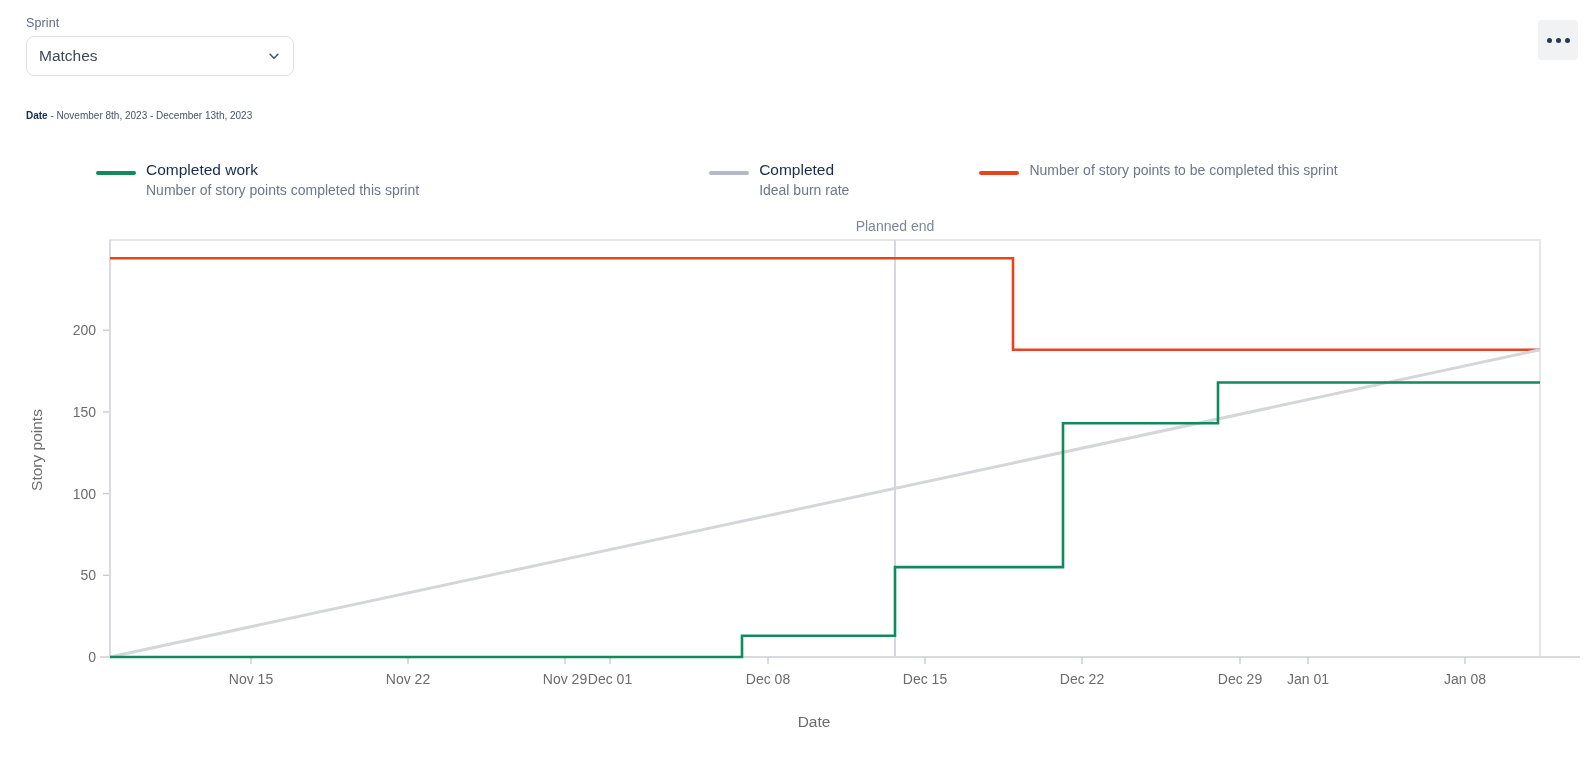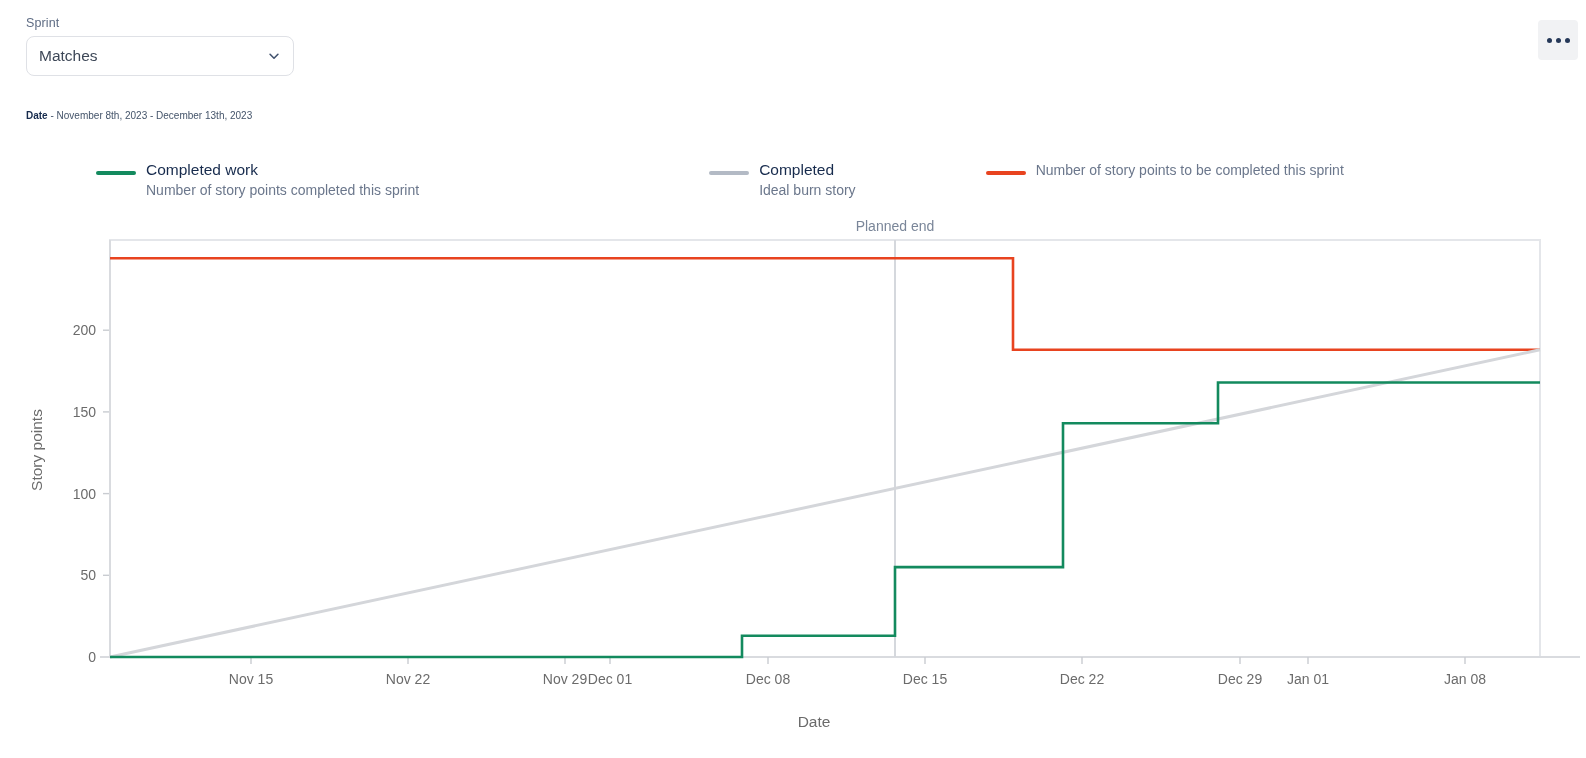--- a/index.html
+++ b/index.html
@@ -193,21 +193,21 @@
       <div class="legend-swatch" style="background: rgb(19, 138, 94);"></div>
       <div class="legend-text">
         <div class="legend-title">Completed work</div>
         <div class="legend-sub">Number of story points completed this sprint</div>
       </div>
     </div>
     <div class="legend-item" style="margin-left: 290px;">
       <div class="legend-swatch" style="background: rgb(179, 186, 197);"></div>
       <div class="legend-text">
         <div class="legend-title">Completed</div>
-        <div class="legend-sub">Ideal burn story</div>
+        <div class="legend-sub">Ideal burn rate</div>
       </div>
     </div>
     <div class="legend-item" style="margin-left: 130px;">
       <div class="legend-swatch" style="background: rgb(232, 67, 31);"></div>
       <div class="legend-text">
         <div class="legend-sub">Number of story points to be completed this sprint</div>
       </div>
     </div>
   </div>
 

